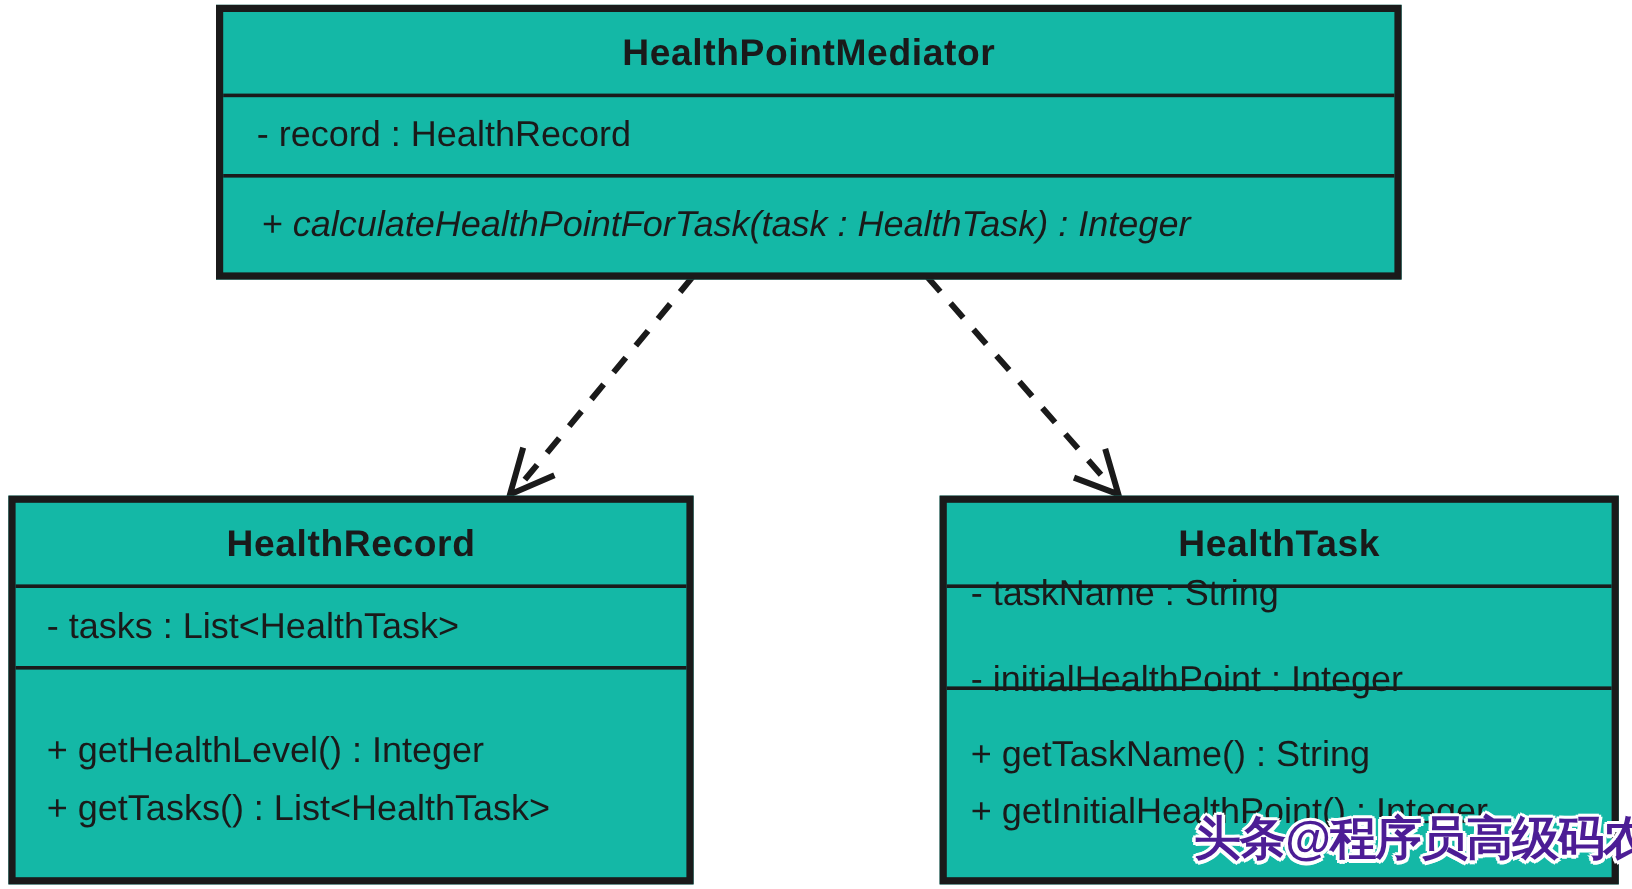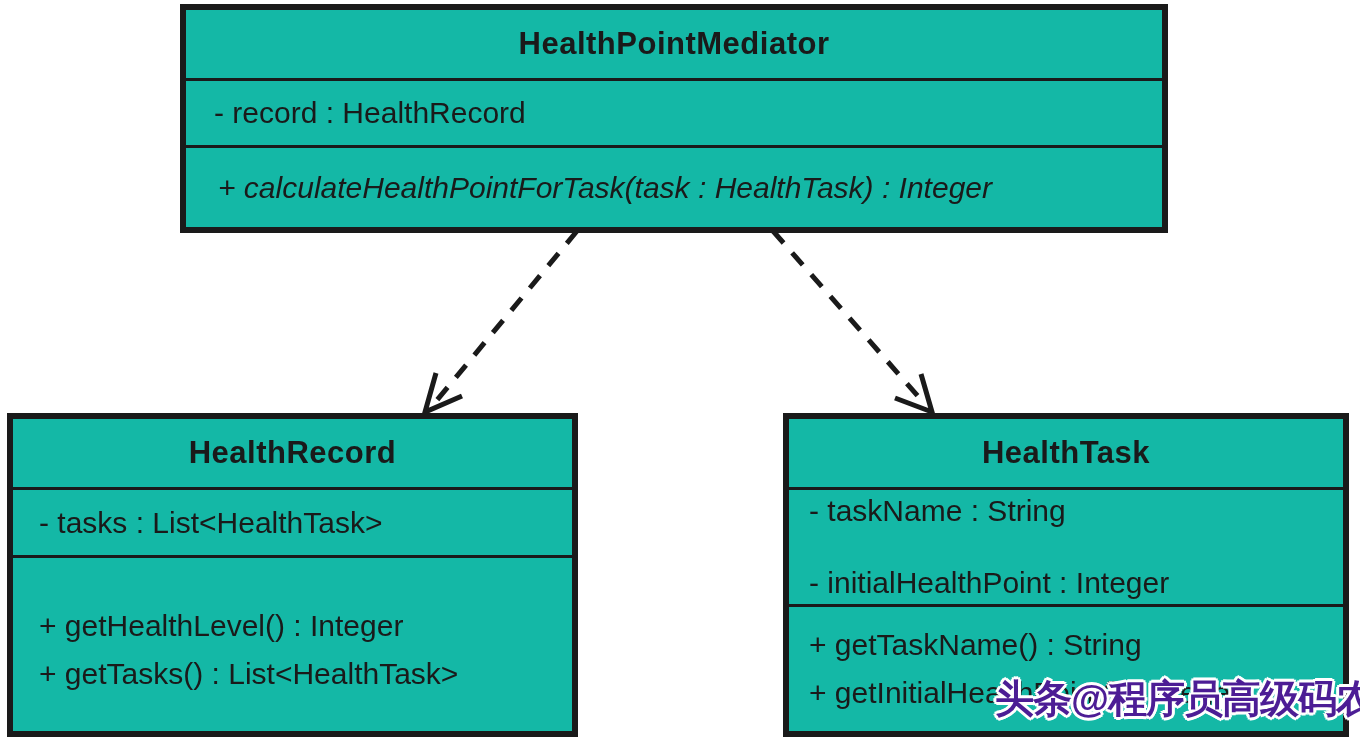--- a/index.html
+++ b/index.html
@@ -114,21 +114,21 @@
       <div class="uml-member">- tasks : List&lt;HealthTask&gt;</div>
     </div>
     <div class="uml-methods" style="padding-left:26px; padding-top:10px;">
       <div class="uml-member">+ getHealthLevel() : Integer</div>
       <div class="uml-member">+ getTasks() : List&lt;HealthTask&gt;</div>
     </div>
   </div>
 
   <div class="uml-class" style="left:783px; top:413px; width:566px; height:324px;">
     <div class="uml-title" style="height:68px;">HealthTask</div>
-    <div class="uml-attrs" style="height:117px; padding-left:20px;gap:24px;">
+    <div class="uml-attrs" style="height:85px; padding-left:20px;gap:24px;">
       <div class="uml-member">- taskName : String</div>
       <div class="uml-member">- initialHealthPoint : Integer</div>
     </div>
     <div class="uml-methods" style="padding-left:20px;">
       <div class="uml-member">+ getTaskName() : String</div>
       <div class="uml-member">+ getInitialHealthPoint() : Integer</div>
     </div>
   </div>
 
   <div id="watermark">头条@程序员高级码农II</div>

